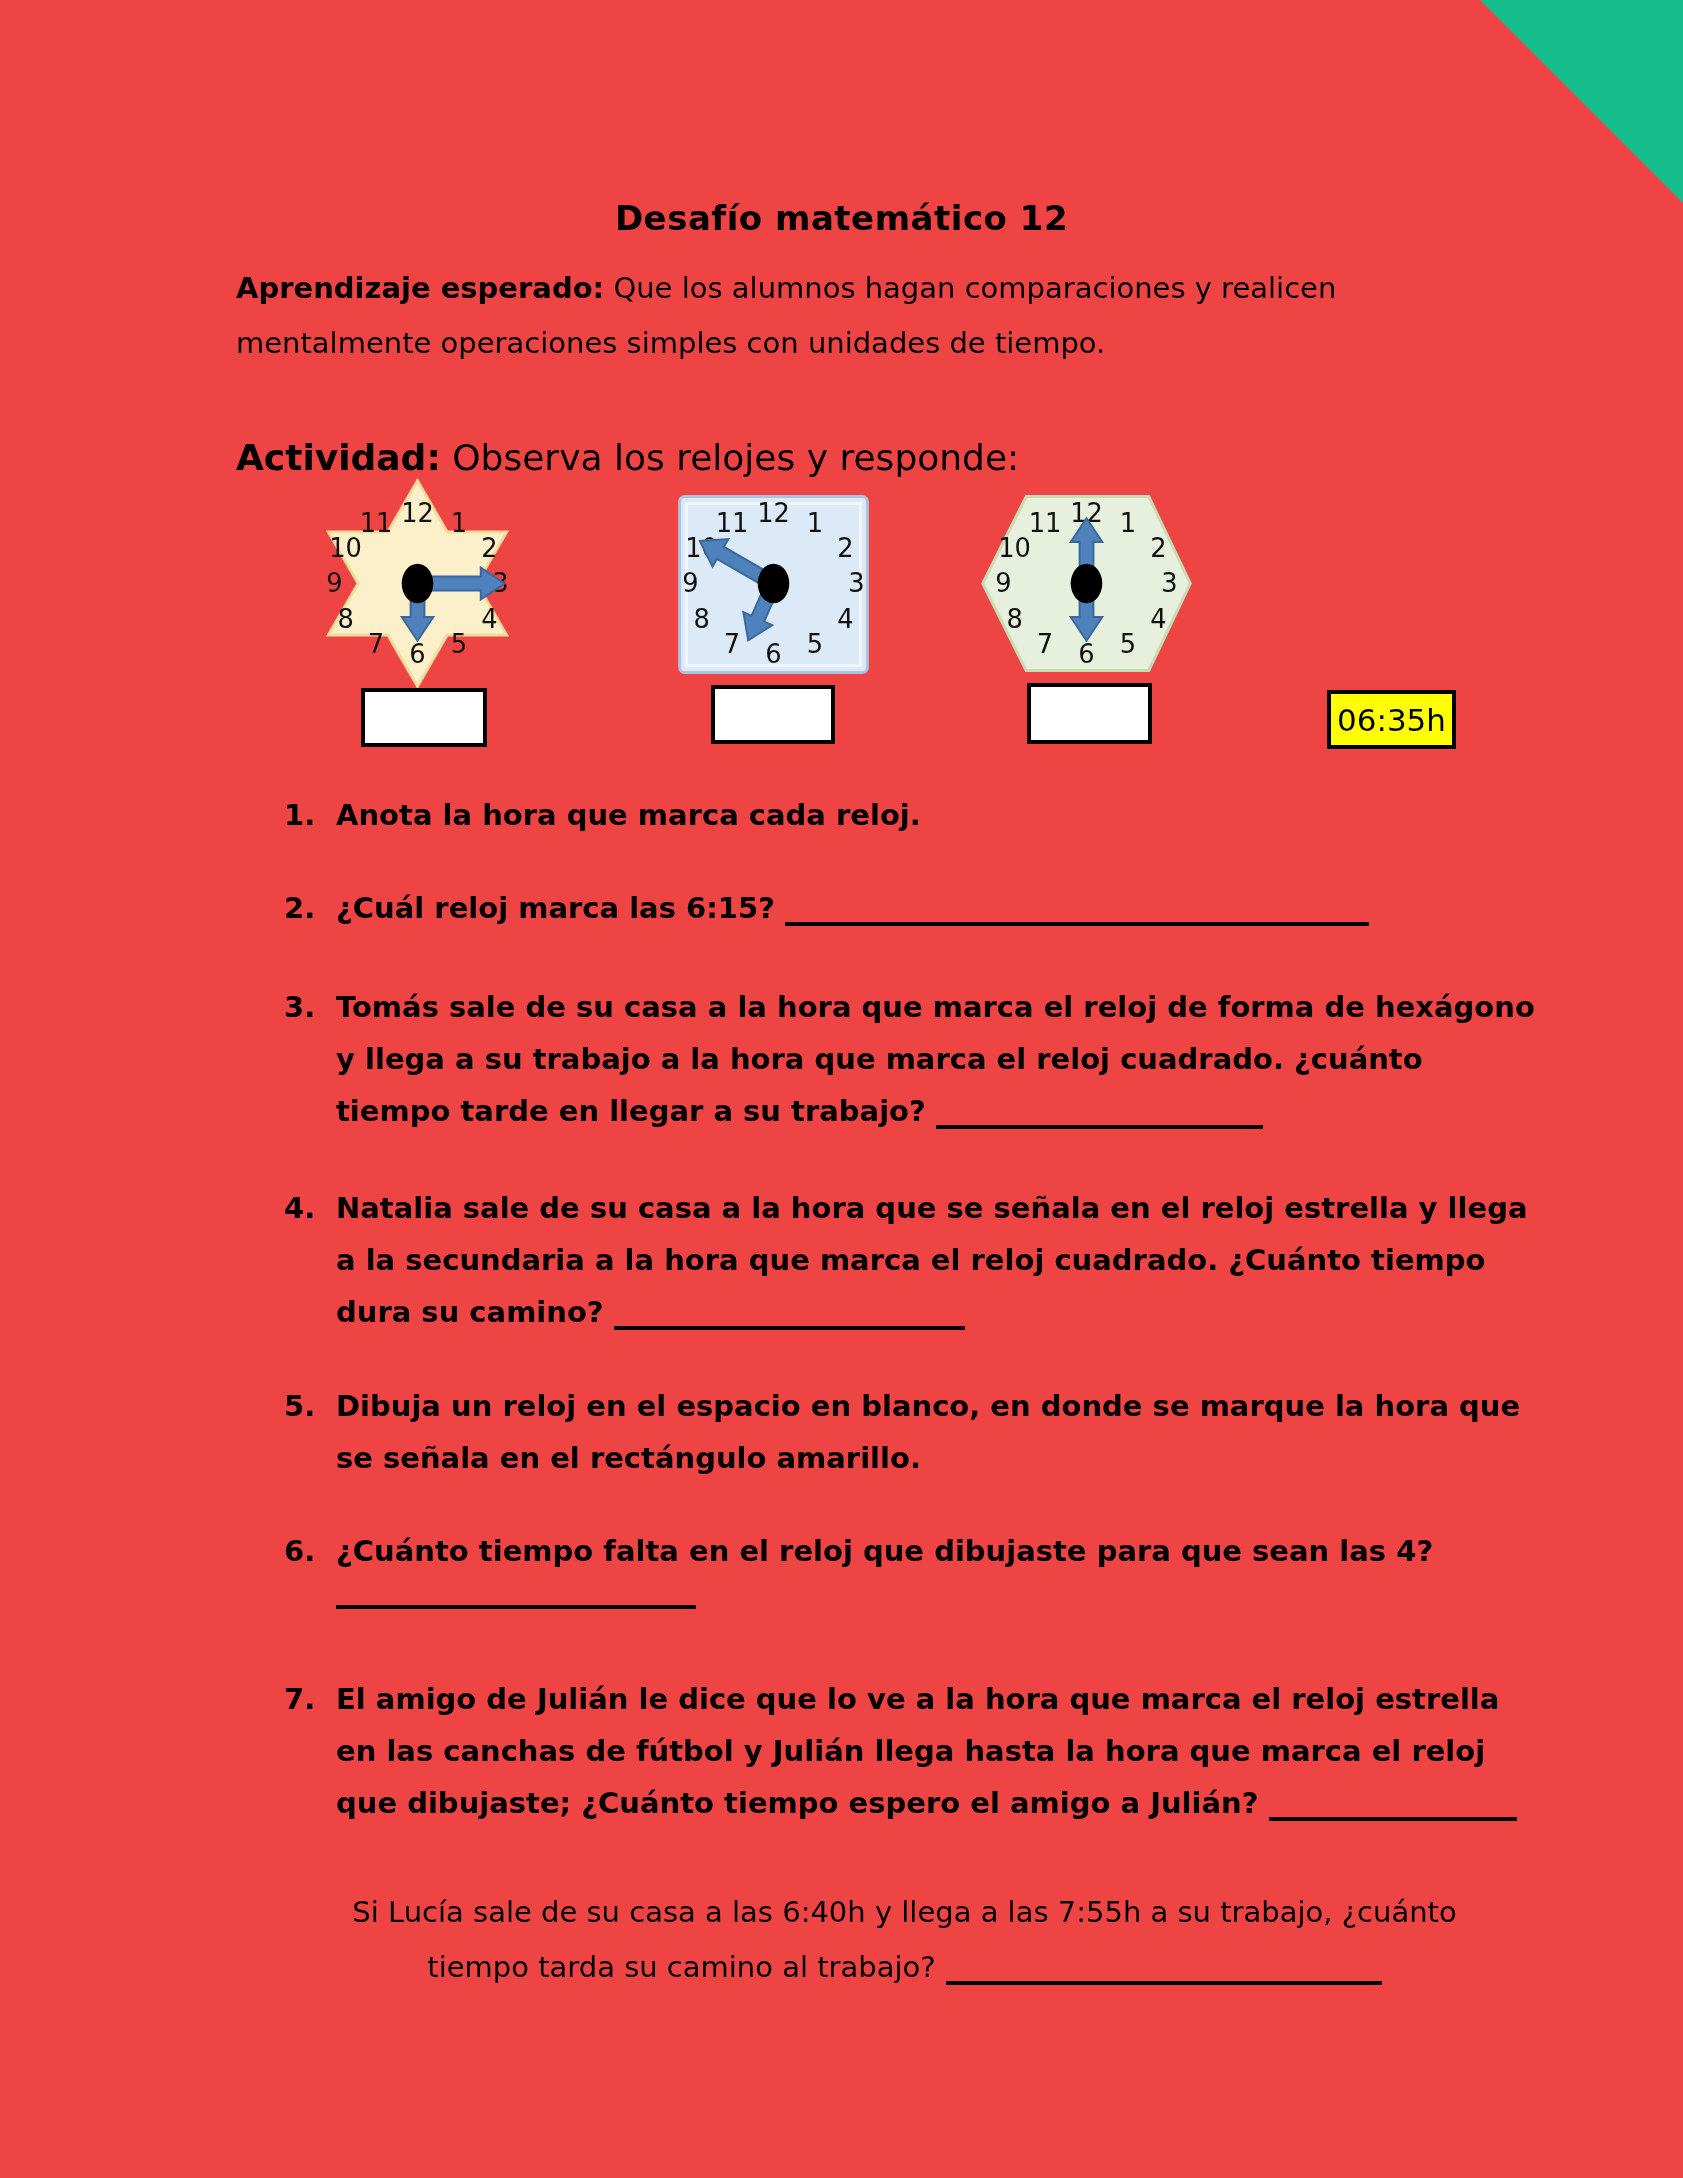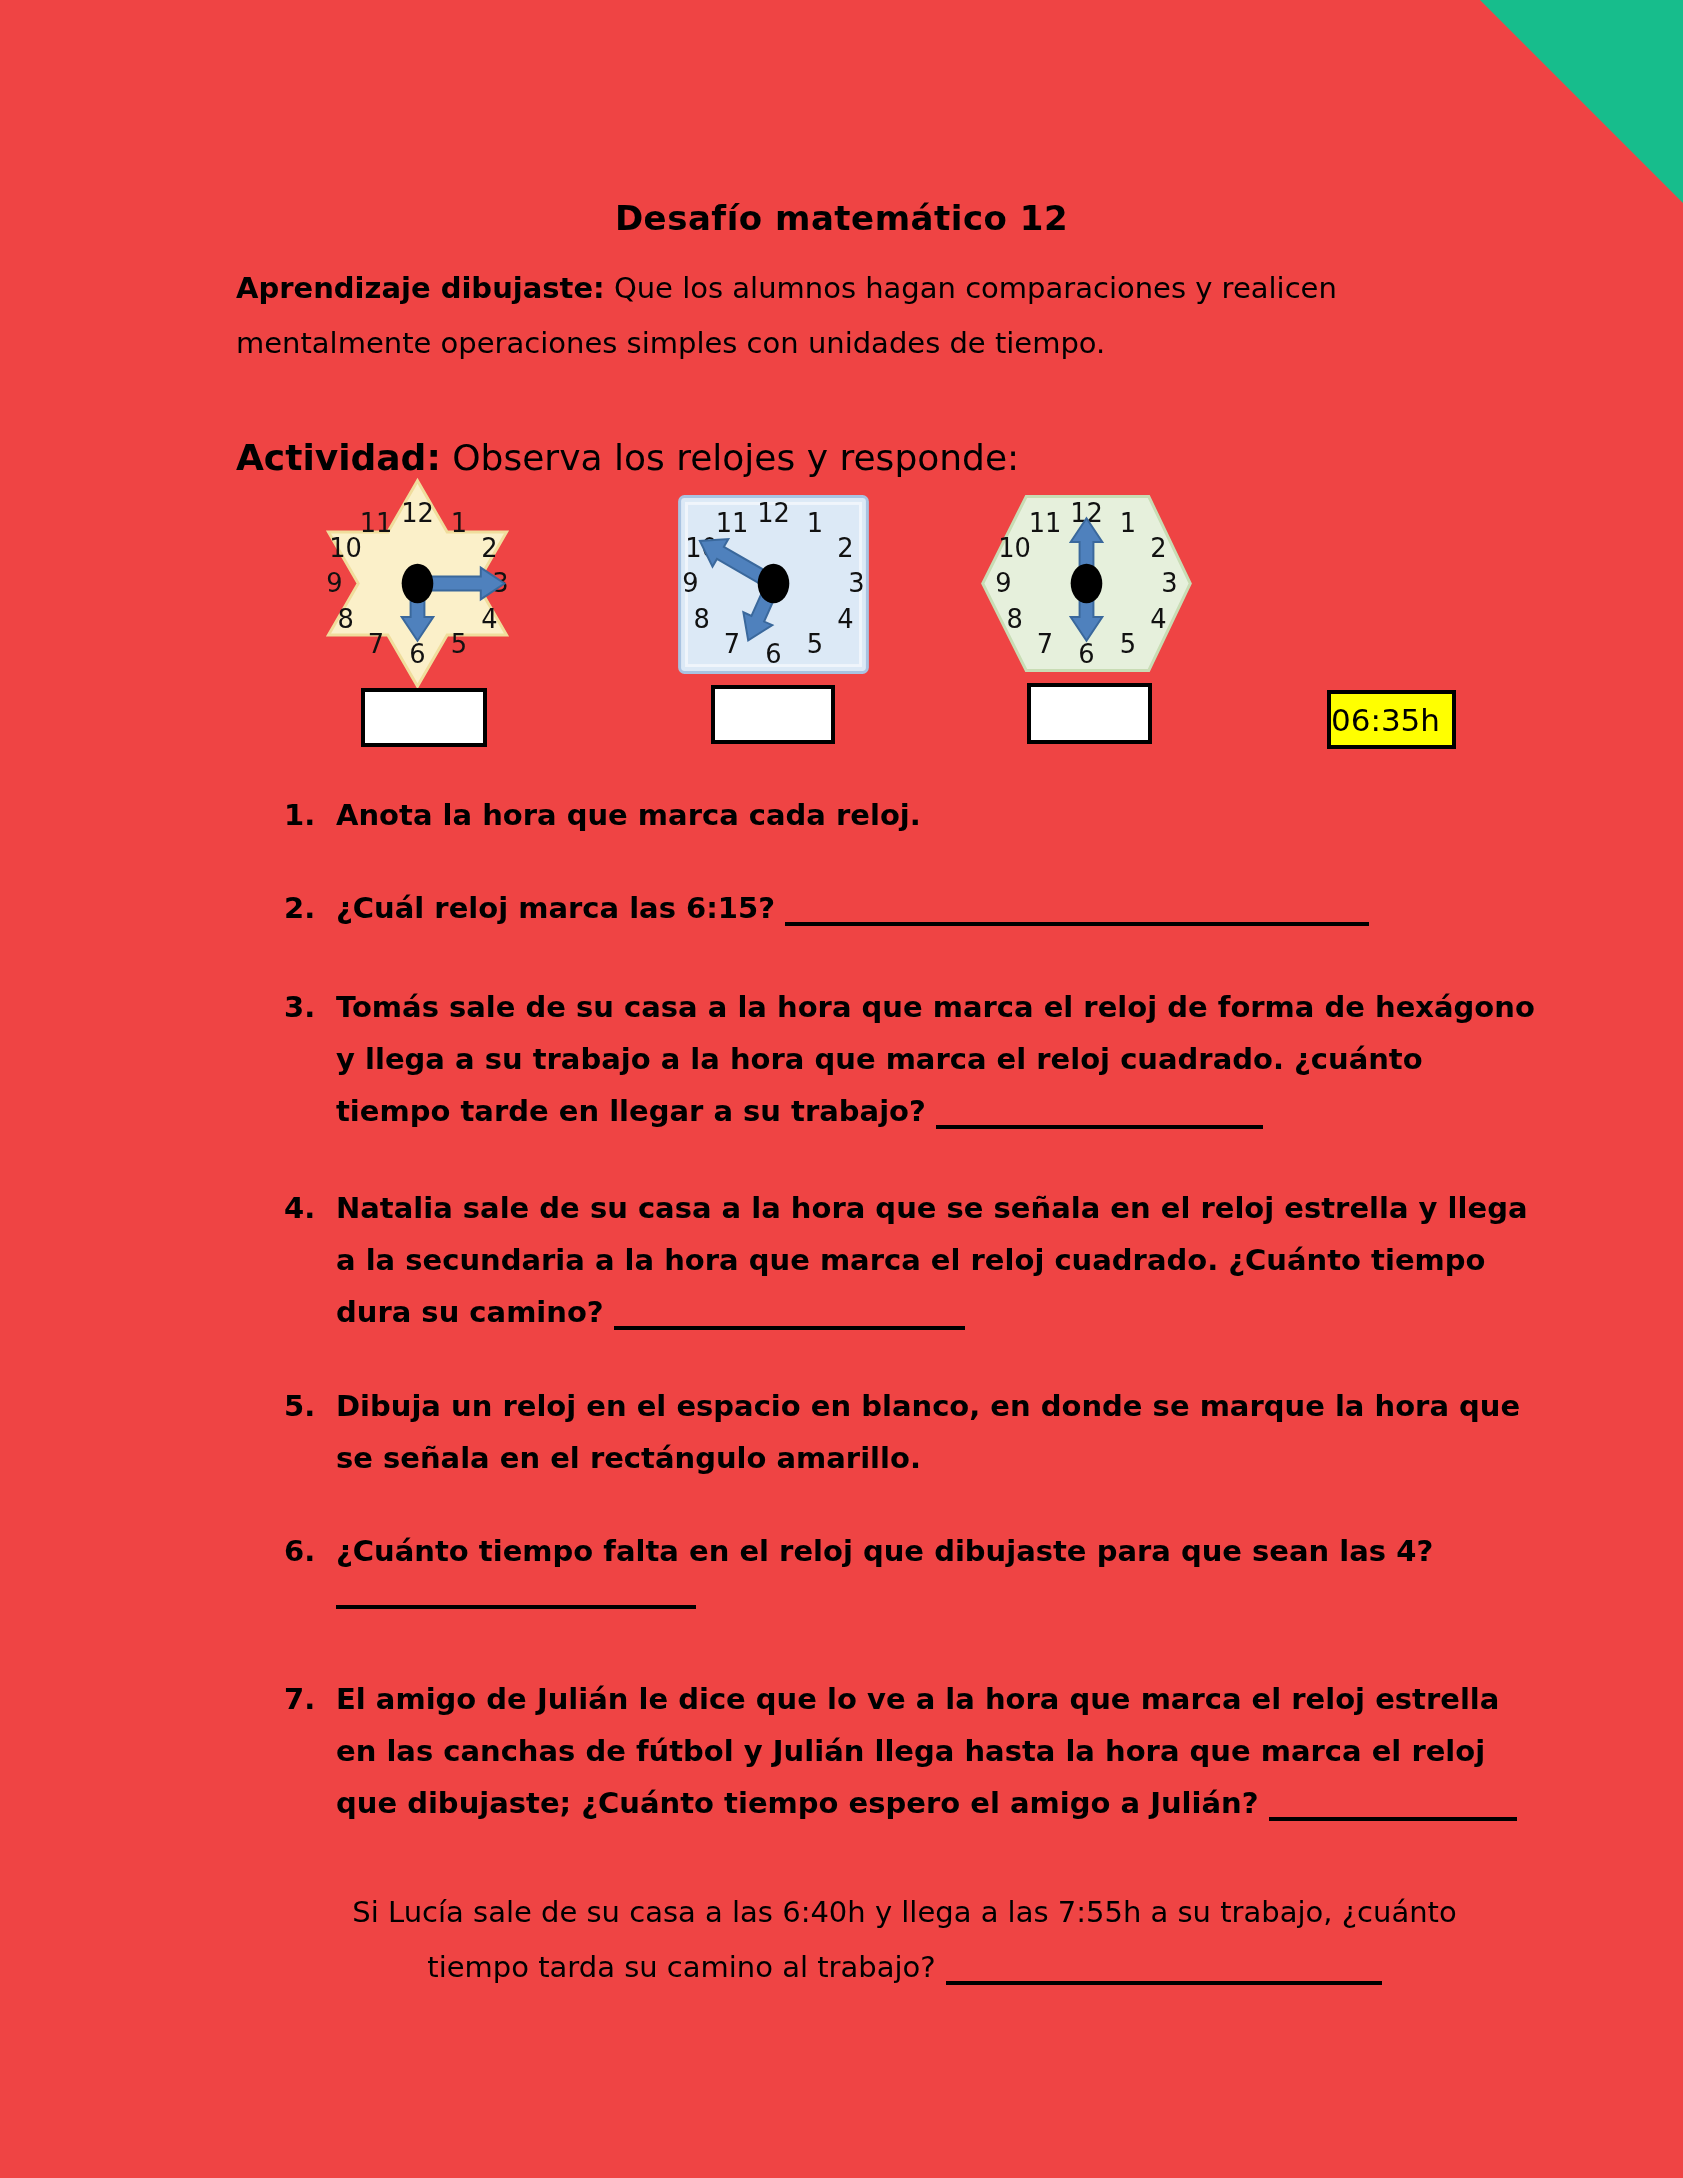--- a/index.html
+++ b/index.html
@@ -10,42 +10,42 @@
           border-top:203px solid #17BD8C;border-left:203px solid transparent;}
   .title{position:absolute;top:198px;left:0;width:100%;text-align:center;
          font-size:34px;font-weight:700;letter-spacing:0.5px;}
   .learning{position:absolute;left:236px;top:261px;width:1337px;font-size:29px;line-height:55px;}
   .activity{position:absolute;left:236px;top:430px;width:1337px;font-size:36px;line-height:55px;}
   b{font-weight:700;}
   .pre{white-space:pre-line;}
   .ansbox{position:absolute;background:#fff;border:4px solid #000;box-sizing:border-box;}
   .digital{position:absolute;left:1327px;top:690px;width:129px;height:59px;background:#FFFF00;
            border:4px solid #000;box-sizing:border-box;display:flex;align-items:center;
-           font-size:31px;}
+           justify-content:center;font-size:31px;}
   .q{position:absolute;left:284px;width:1262px;font-size:29px;line-height:52px;
      padding-left:52px;box-sizing:border-box;font-weight:bold;}
   .num{display:inline-block;width:52px;margin-left:-52px;}
   .blank{display:inline-block;height:20px;border-bottom:4px solid #000;
          margin-left:10px;vertical-align:-8px;}
   .blank-below{display:block;height:0;border-bottom:4px solid #000;margin-top:28px;margin-left:0;}
   .q1{top:789px}.q2{top:882px}.q3{top:981px}.q4{top:1182px}
   .q5{top:1380px}.q6{top:1525px}.q7{top:1673px}
   .footer{position:absolute;left:236px;top:1885px;width:1337px;font-size:29px;line-height:55px;text-align:center;}
   svg text{font-family:"DejaVu Sans","Liberation Sans",sans-serif;}
 </style>
 </head>
 <body>
 
 <div id="page">
   <div class="corner" style="border-top-color: rgb(23, 189, 140);"></div>
 
   <div class="title">Desafío matemático 12</div>
 
   <div class="learning">
-    <b>Aprendizaje dibujaste:</b>
+    <b>Aprendizaje esperado:</b>
     <span class="pre">Que los alumnos hagan comparaciones y realicen
 mentalmente operaciones simples con unidades de tiempo.</span>
   </div>
 
   <div class="activity">
     <b>Actividad:</b>
     <span>Observa los relojes y responde:</span>
   </div>
 
   <div id="clocks">

